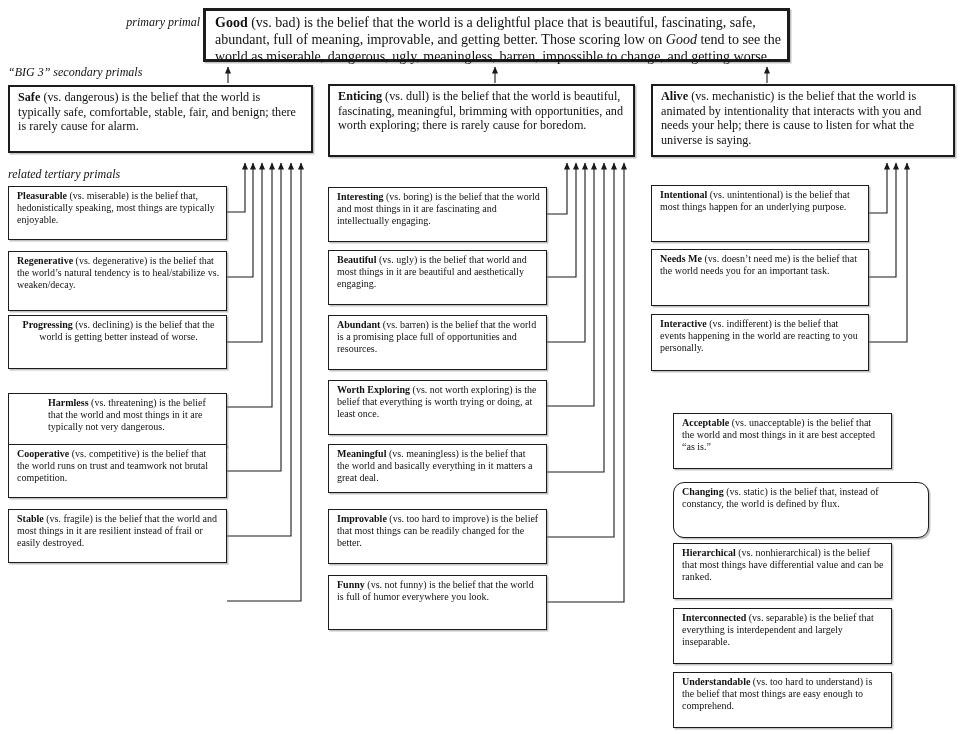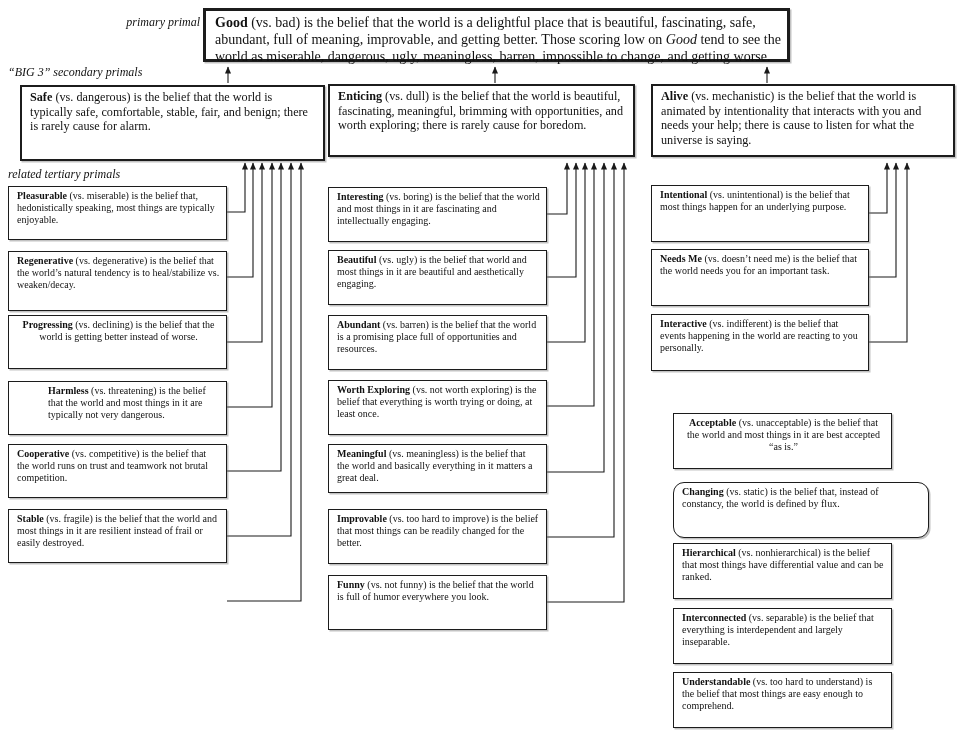--- a/index.html
+++ b/index.html
@@ -64,40 +64,40 @@
 
   <div class="lbl wrap" style="left:126px;top:16px;width:74px;">primary primal</div>
   <div class="lbl" style="left:8px;top:66px;">“BIG 3” secondary primals</div>
   <div class="lbl" style="left:8px;top:168px;">related tertiary primals</div>
   <div class="lbl" style="left:676px;top:394px;margin-top:32px;">unrelated tertiary primals</div>
 
   <div class="box primary" style="left:203px;top:8px;width:587px;height:54px;">
     <span class="t">Good</span><span> (vs. bad) is the belief that the world is a delightful place that is beautiful, fascinating, safe, abundant, full of meaning, improvable, and getting better. Those scoring low on </span><i>Good</i><span> tend to see the world as miserable, dangerous, ugly, meaningless, barren, impossible to change, and getting worse.</span>
   </div>
 
-  <div class="box secondary" style="left:20px;top:85px;width:305px;height:76px;">
+  <div class="box secondary" style="left:8px;top:85px;width:305px;height:68px;">
     <span class="t">Safe</span><span> (vs. dangerous) is the belief that the world is typically safe, comfortable, stable, fair, and benign; there is rarely cause for alarm.</span>
   </div>
   <div class="box secondary" style="left:328px;top:84px;width:307px;height:73px;">
     <span class="t">Enticing</span><span> (vs. dull) is the belief that the world is beautiful, fascinating, meaningful, brimming with opportunities, and worth exploring; there is rarely cause for boredom.</span>
   </div>
   <div class="box secondary" style="left:651px;top:84px;width:304px;height:73px;">
     <span class="t">Alive</span><span> (vs. mechanistic) is the belief that the world is animated by intentionality that interacts with you and needs your help; there is cause to listen for what the universe is saying.</span>
   </div>
 
   <div class="box" style="left:8px;top:186px;width:219px;height:54px;">
     <span class="t">Pleasurable</span><span> (vs. miserable) is the belief that, hedonistically speaking, most things are typically enjoyable.</span>
   </div>
   <div class="box" style="left:8px;top:251px;width:219px;height:60px;">
     <span class="t">Regenerative</span><span> (vs. degenerative) is the belief that the world’s natural tendency is to heal/stabilize vs. weaken/decay.</span>
   </div>
   <div class="box" style="left:8px;top:315px;width:219px;height:54px;text-align:center;">
     <span class="t">Progressing</span><span> (vs. declining) is the belief that the world is getting better instead of worse.</span>
   </div>
-  <div class="box" style="left:8px;top:381px;width:219px;height:54px;padding-left:39px;">
+  <div class="box" style="left:8px;top:393px;width:219px;height:54px;padding-left:39px;">
     <span class="t">Harmless</span><span> (vs. threatening) is the belief that the world and most things in it are typically not very dangerous.</span>
   </div>
   <div class="box" style="left:8px;top:444px;width:219px;height:54px;">
     <span class="t">Cooperative</span><span> (vs. competitive) is the belief that the world runs on trust and teamwork not brutal competition.</span>
   </div>
   <div class="box" style="left:8px;top:509px;width:219px;height:54px;">
     <span class="t">Stable</span><span> (vs. fragile) is the belief that the world and most things in it are resilient instead of frail or easily destroyed.</span>
   </div>
 
   <div class="box" style="left:328px;top:187px;width:219px;height:55px;">
@@ -125,21 +125,21 @@
   <div class="box" style="left:651px;top:185px;width:218px;height:57px;">
     <span class="t">Intentional</span><span> (vs. unintentional) is the belief that most things happen for an underlying purpose.</span>
   </div>
   <div class="box" style="left:651px;top:249px;width:218px;height:57px;">
     <span class="t">Needs Me</span><span> (vs. doesn’t need me) is the belief that the world needs you for an important task.</span>
   </div>
   <div class="box" style="left:651px;top:314px;width:218px;height:57px;">
     <span class="t">Interactive</span><span> (vs. indifferent) is the belief that events happening in the world are reacting to you personally.</span>
   </div>
 
-  <div class="box" style="left:673px;top:413px;width:219px;height:56px;text-align:center;">
+  <div class="box" style="left:673px;top:413px;width:219px;height:56px;">
     <span class="t">Acceptable</span><span> (vs. unacceptable) is the belief that the world and most things in it are best accepted “as is.”</span>
   </div>
   <div class="box" style="left:673px;top:482px;width:256px;height:56px;border-radius:11px;">
     <span class="t">Changing</span><span> (vs. static) is the belief that, instead of constancy, the world is defined by flux.</span>
   </div>
   <div class="box" style="left:673px;top:543px;width:219px;height:56px;">
     <span class="t">Hierarchical</span><span> (vs. nonhierarchical) is the belief that most things have differential value and can be ranked.</span>
   </div>
   <div class="box" style="left:673px;top:608px;width:219px;height:56px;">
     <span class="t">Interconnected</span><span> (vs. separable) is the belief that everything is interdependent and largely inseparable.</span>

